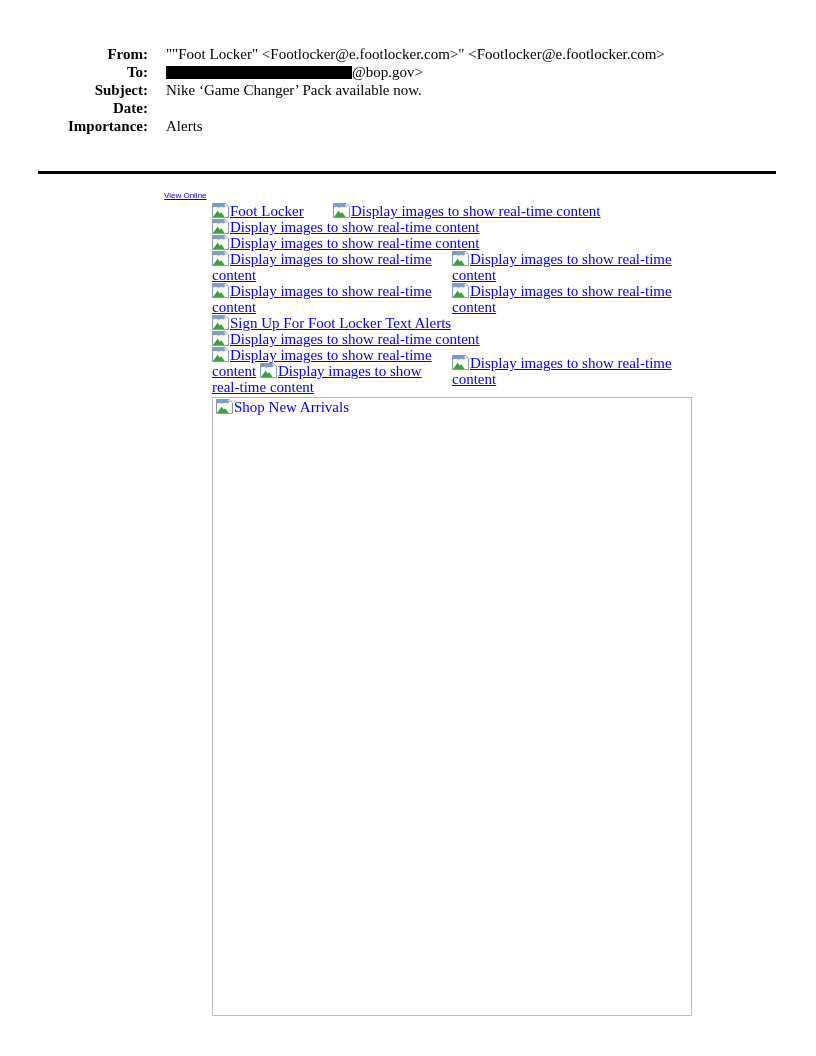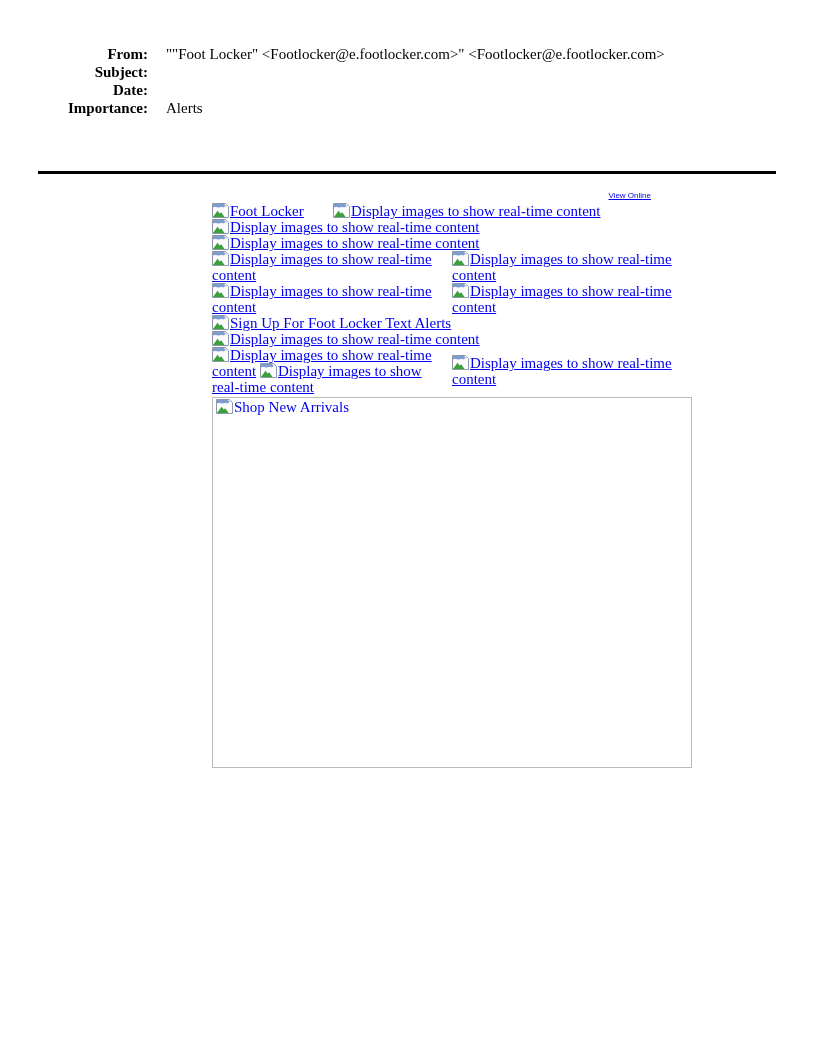--- a/index.html
+++ b/index.html
@@ -28,22 +28,21 @@
 
   
   .rule {
     position: absolute; left: 38px; top: 171px;
     width: 738px; height: 3px;
     background: var(--rule, #000);
   }
 
   
   .view-online-wrap {
-    position: absolute; left: 171px; top: 191px; width: 480px;
-    text-align: right;
+    position: absolute; left: 164px; top: 191px; width: 480px;
     font-family: "Liberation Sans", sans-serif;
     font-size: 8px; line-height: 10px;
   }
 
   
   .mailbody {
     position: absolute; left: 168px; top: 203px; width: 480px;
     font-size: 15px; line-height: 16px; margin-left: 44px;
   }
   a.blk {
@@ -55,38 +54,43 @@
   .bi-icon { display: inline-block; width: 17px; height: 15px; vertical-align: -2px; margin-right: 1px; }
   .row1 { display: flex; }
   .row1 .logo-cell { width: 121px; flex: none; }
   .two-col { display: flex; }
   .two-col .col { width: 240px; flex: none; }
   .mid { display: flex; justify-content: center; }
   .mid .col-left { width: 240px; flex: none; }
   .mid .col-right { width: 240px; flex: none; display: flex; align-items: center; }
   .promo-box {
     box-sizing: border-box;
-    width: 480px; height: 371px;
+    width: 480px; height: 619px;
     margin-top: 2px;
     border: 1px solid var(--box_border, #bbb);
     padding: 1px 3px;
   }
 </style>
 </head>
 <body>
 
 <div class="page">
 
   <div class="hdr">
     <div class="hdr-row">
       <span class="hdr-label">From:</span>
       <span class="hdr-value">""Foot Locker" &lt;Footlocker@e.footlocker.com&gt;" &lt;Footlocker@e.footlocker.com&gt;</span>
     </div>
     <div class="hdr-row">
+      <span class="hdr-label">To:</span>
+      <span class="hdr-value"><span class="redaction"></span><span>@bop.gov&gt;</span></span>
+    </div>
+    <div class="hdr-row">
       <span class="hdr-label">Subject:</span>
+      <span class="hdr-value">Nike ‘Game Changer’ Pack available now.</span>
     </div>
     <div class="hdr-row">
       <span class="hdr-label">Date:</span>
     </div>
     <div class="hdr-row">
       <span class="hdr-label">Importance:</span>
       <span class="hdr-value">Alerts</span>
     </div>
   </div>
 

